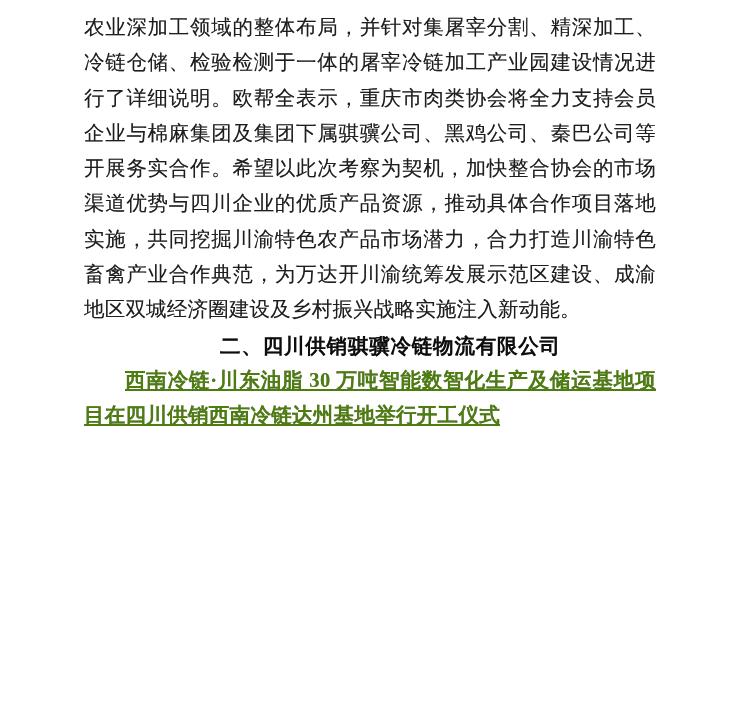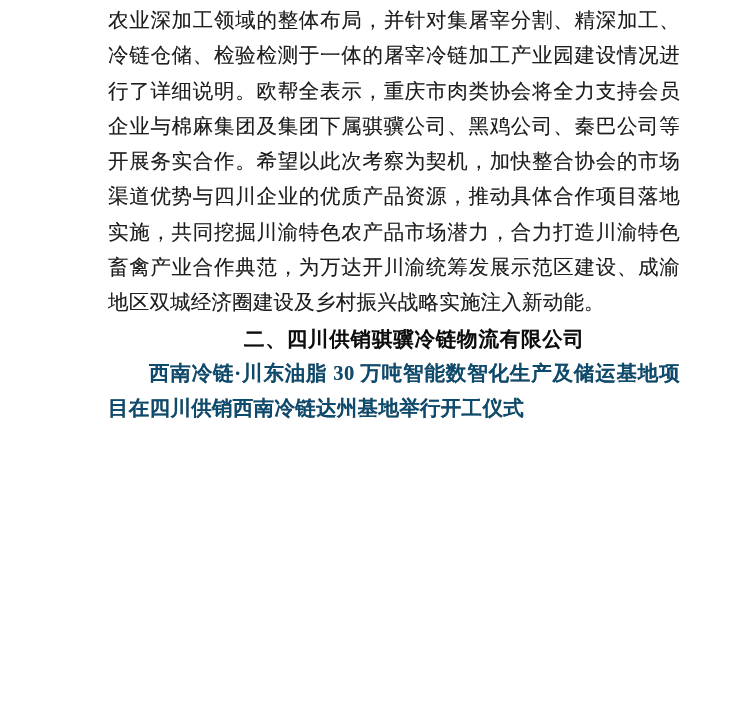--- a/index.html
+++ b/index.html
@@ -11,23 +11,23 @@
 
   .page {
     position: relative;
     width: 750px;
     height: 708px;
     background: #ffffff;
     overflow: hidden;
   }
 
   .text-column {
-    margin-left: 108px;
+    margin-left: 84px;
     width: 572px;
-    padding-top: 3px;
+    padding-top: 10px;
   }
 
   .para {
     font-family: "Liberation Serif", "DejaVu Serif", serif;
     font-size: 20.5px;
     line-height: 35.3px;
     color: #1e1e1e;
     text-align: justify;
     text-shadow: 0 0 0.6px rgba(70,70,70,0.55);
     letter-spacing: 0.2px;
@@ -38,22 +38,23 @@
   .para.heading {
     font-family: "Liberation Sans", "DejaVu Sans", sans-serif;
     font-weight: bold;
     color: #0d0d0d;
     text-align: center;
     letter-spacing: 0.8px;
   }
 
   .para.subheading {
     font-weight: bold;
-    color: #0c4a6e;
+    color: #4d7c0f;
     letter-spacing: 0.3px;
+    text-decoration: underline;
   }
 </style>
 </head>
 <body>
 
 <div class="page">
   <div class="text-column" id="paragraph-container">
       <p class="para ">农业深加工领域的整体布局，并针对集屠宰分割、精深加工、冷链仓储、检验检测于一体的屠宰冷链加工产业园建设情况进行了详细说明。欧帮全表示，重庆市肉类协会将全力支持会员企业与棉麻集团及集团下属骐骥公司、黑鸡公司、秦巴公司等开展务实合作。希望以此次考察为契机，加快整合协会的市场渠道优势与四川企业的优质产品资源，推动具体合作项目落地实施，共同挖掘川渝特色农产品市场潜力，合力打造川渝特色畜禽产业合作典范，为万达开川渝统筹发展示范区建设、成渝地区双城经济圈建设及乡村振兴战略实施注入新动能。</p>
       <p class="para heading indent">二、四川供销骐骥冷链物流有限公司</p>
       <p class="para subheading indent">西南冷链·川东油脂 30 万吨智能数智化生产及储运基地项目在四川供销西南冷链达州基地举行开工仪式</p>

